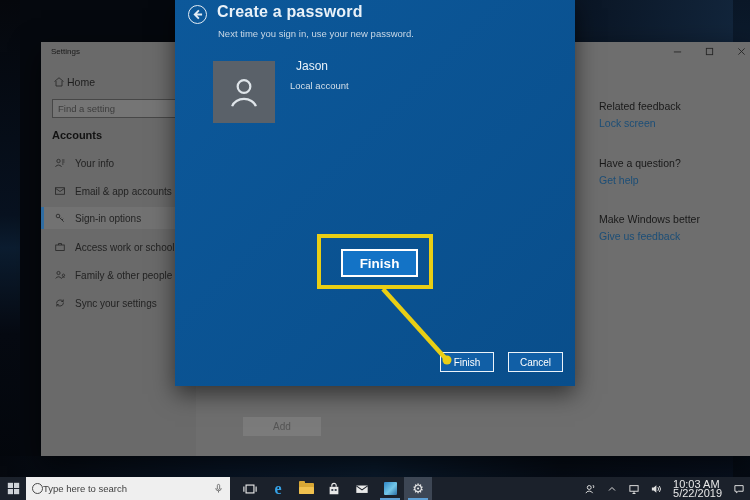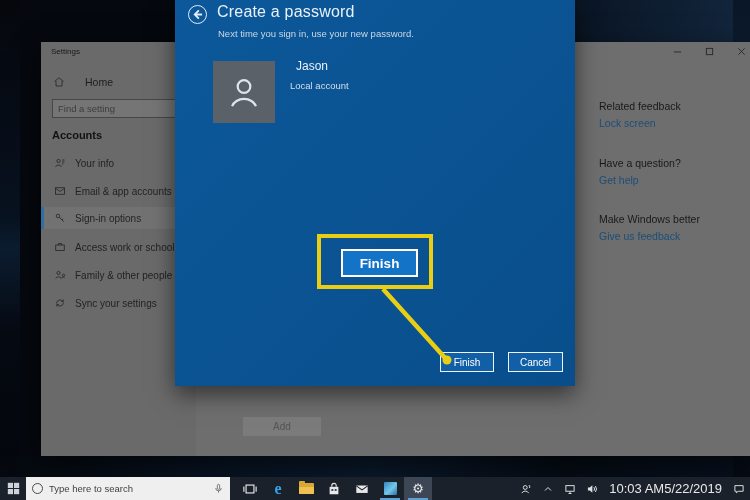--- a/index.html
+++ b/index.html
@@ -28,21 +28,21 @@
   .pane5 { top:305px; height:40px; background:#123a5d; }
 
   
   .settings-window { position:absolute; left:20px; top:42px; width:713px; height:414px;
     background:#6e6e6e; box-shadow:0 10px 28px rgba(0,0,0,.6);margin-left:21px; }
   .settings-title { position:absolute; left:10px; top:5px; font-size:8px; color:#1a1a1a; }
   .win-controls { position:absolute; right:6px; top:2px; display:flex; gap:18px; }
   .win-btn { width:14px; height:14px; display:flex; align-items:center; justify-content:center;
     color:#262626; font-size:9px; line-height:1; }
   .sidebar { position:absolute; left:0; top:0; width:155px; height:414px; background:rgba(0,0,0,0.03); }
-  .home-row { position:absolute; left:12px; top:34px; display:flex; align-items:center; gap:20px;
+  .home-row { position:absolute; left:12px; top:34px; display:flex; align-items:center; gap:2px;
     color:#1d1d1d; font-size:10.5px; }
   .find-box { position:absolute; left:11px; top:57px; width:137px; height:19px;
     background:#757575; border:1px solid #474747; display:flex; align-items:center; }
   .find-box input { width:100%; background:transparent; border:none; outline:none;
     font-family:"Liberation Sans",sans-serif; font-size:9.5px; color:#333; padding:0 5px; }
   .find-box input::placeholder { color:#3c3c3c; opacity:1; }
   .accounts-header { position:absolute; left:11px; top:87px; font-size:11px; font-weight:bold; color:#121212; }
   .nav-item { position:absolute; left:0; width:187px; height:22px; display:flex; align-items:center;
     gap:9px; padding-left:13px; color:#232323; font-size:10px; }
   .nav-item.selected { background:rgba(255,255,255,.06); }
@@ -55,21 +55,21 @@
   .pin-text { position:absolute; left:202px; top:348px; width:345px; font-size:10px; line-height:14px; color:#1a1a1a; }
   .add-btn { position:absolute; left:202px; top:375px; width:78px; height:19px; background:#7b7b7b;
     border:none; color:#555; font-size:10px; font-family:"Liberation Sans",sans-serif; }
 
   
   .dialog { position:absolute; left:175px; top:0; width:400px; height:386px;
     background:linear-gradient(135deg,#0c589a 0%,#094e8b 100%); box-shadow:0 8px 22px rgba(0,0,0,.55); }
   .back-btn { position:absolute; left:13px; top:5px; width:19px; height:19px; border:1.5px solid #e3ecf4;
     border-radius:50%; display:flex; align-items:center; justify-content:center; background:transparent; }
   .back-btn svg { width:11px; height:11px; stroke:#e3ecf4; fill:none; stroke-width:2; }
-  .dialog-title { position:absolute; left:42px; top:3px; font-size:16px; font-weight:400; color:#e9f1f8; letter-spacing:.2px; }
+  .dialog-title { position:absolute; left:42px; top:3px; font-size:16px; font-weight:700; color:#e9f1f8; letter-spacing:.2px; }
   .dialog-subtitle { position:absolute; left:43px; top:28px; font-size:9.5px; color:#c9d8e6; }
   .avatar { position:absolute; left:38px; top:61px; width:62px; height:62px; background:#5a6169;
     display:flex; align-items:center; justify-content:center; }
   .avatar svg { width:38px; height:38px; stroke:#dfe5ea; fill:none; stroke-width:1.4; }
   .user-name { position:absolute; left:121px; top:59px; font-size:12px; font-weight:400; color:#eaf2f9; }
   .user-type { position:absolute; left:115px; top:80px; font-size:9.5px; color:#d4dfe9; }
   .dlg-btn { position:absolute; top:352px; height:20px; background:#115fa6; border:1px solid #ecf3f9;
     color:#fff; font-size:10px; font-family:"Liberation Sans",sans-serif; display:flex; align-items:center; justify-content:center; }
   .finish-btn { left:265px; width:54px; }
   .cancel-btn { left:333px; width:55px; }
@@ -79,43 +79,43 @@
     border:4px solid #e9ce14; }
   .callout-finish { position:absolute; left:20px; top:11px; width:77px; height:28px; background:#1373c6;
     border:2px solid #ffffff; color:#fff; font-size:13.5px; font-weight:bold;
     display:flex; align-items:center; justify-content:center; }
   .connector { position:absolute; left:0; top:0; width:750px; height:500px; pointer-events:none; }
 
   
   .taskbar { position:absolute; left:0; top:477px; width:750px; height:23px; background:#1b212b;
     display:flex; align-items:stretch; }
   .start-btn { width:26px; display:flex; align-items:center; justify-content:center; }
-  .tb-search { width:204px; background:#efefef; display:flex; align-items:center; padding:0 6px; gap:6px; }
+  .tb-search { width:204px; background:#efefef; display:flex; align-items:center; padding:0 6px; }
   .cortana-ring { width:11px; height:11px; border:1.5px solid #4a4a4a; border-radius:50%; flex:0 0 11px; }
   .tb-search input { flex:1; min-width:0; border:none; outline:none; background:transparent;
     font-family:"Liberation Sans",sans-serif; font-size:9.5px; color:#414141; }
   .tb-search input::placeholder { color:#414141; opacity:1; }
   .mic svg { width:11px; height:11px; stroke:#3c3c3c; fill:none; stroke-width:1.4; }
   .tb-icons { display:flex; align-items:stretch; margin-left:6px; }
   .tb-cell { width:28px; display:flex; align-items:center; justify-content:center; position:relative; }
   .tb-cell.running::after { content:""; position:absolute; left:4px; right:4px; bottom:0; height:2px; background:#5e9fd4; }
   .tb-cell.active { background:#3d4654; }
   .tb-cell svg { width:14px; height:14px; }
   .edge-e { color:#35a3e8; font-size:16px; font-weight:bold; font-family:"Liberation Serif",serif; line-height:1; }
   .folder-ic { position:relative; width:15px; height:11px; }
   .folder-ic .back { position:absolute; inset:0; background:#d8a735; border-radius:1px; }
   .folder-ic .tab { position:absolute; left:0; top:-2px; width:6px; height:3px; background:#d8a735; border-radius:1px 1px 0 0; }
   .folder-ic .front { position:absolute; left:0; bottom:0; width:15px; height:7px; background:#f0c14f; border-radius:1px; }
   .photos-ic { width:13px; height:13px; background:linear-gradient(135deg,#2e86c6,#74c7e8 55%,#2a6ea6); border-radius:1px; }
   .gear-glyph { color:#e8e8e8; font-size:13px; line-height:1; }
   .tray { margin-left:auto; display:flex; align-items:center; }
   .tray-cell { display:flex; align-items:center; justify-content:center; padding:0 5px; height:100%; }
   .tray-cell svg { width:12px; height:12px; stroke:#dfdfdf; fill:none; stroke-width:1.3; }
-  .clock { display:flex; flex-direction:row; align-items:flex-start; justify-content:center;
-    color:#e8e8e8; font-size:13px; line-height:9px; padding:0 6px; }
+  .clock { display:flex; flex-direction:column; align-items:flex-start; justify-content:center;
+    color:#e8e8e8; font-size:11px; line-height:9px; padding:0 6px; }
   .white-stroke { stroke:#e8e8e8; fill:none; stroke-width:1.3; }
 </style>
 </head>
 <body>
 
 <div class="screen">
 
   <div class="wall-top-right"></div>
   <div class="wall-left"></div>
   <div class="wall-bottom"></div>

